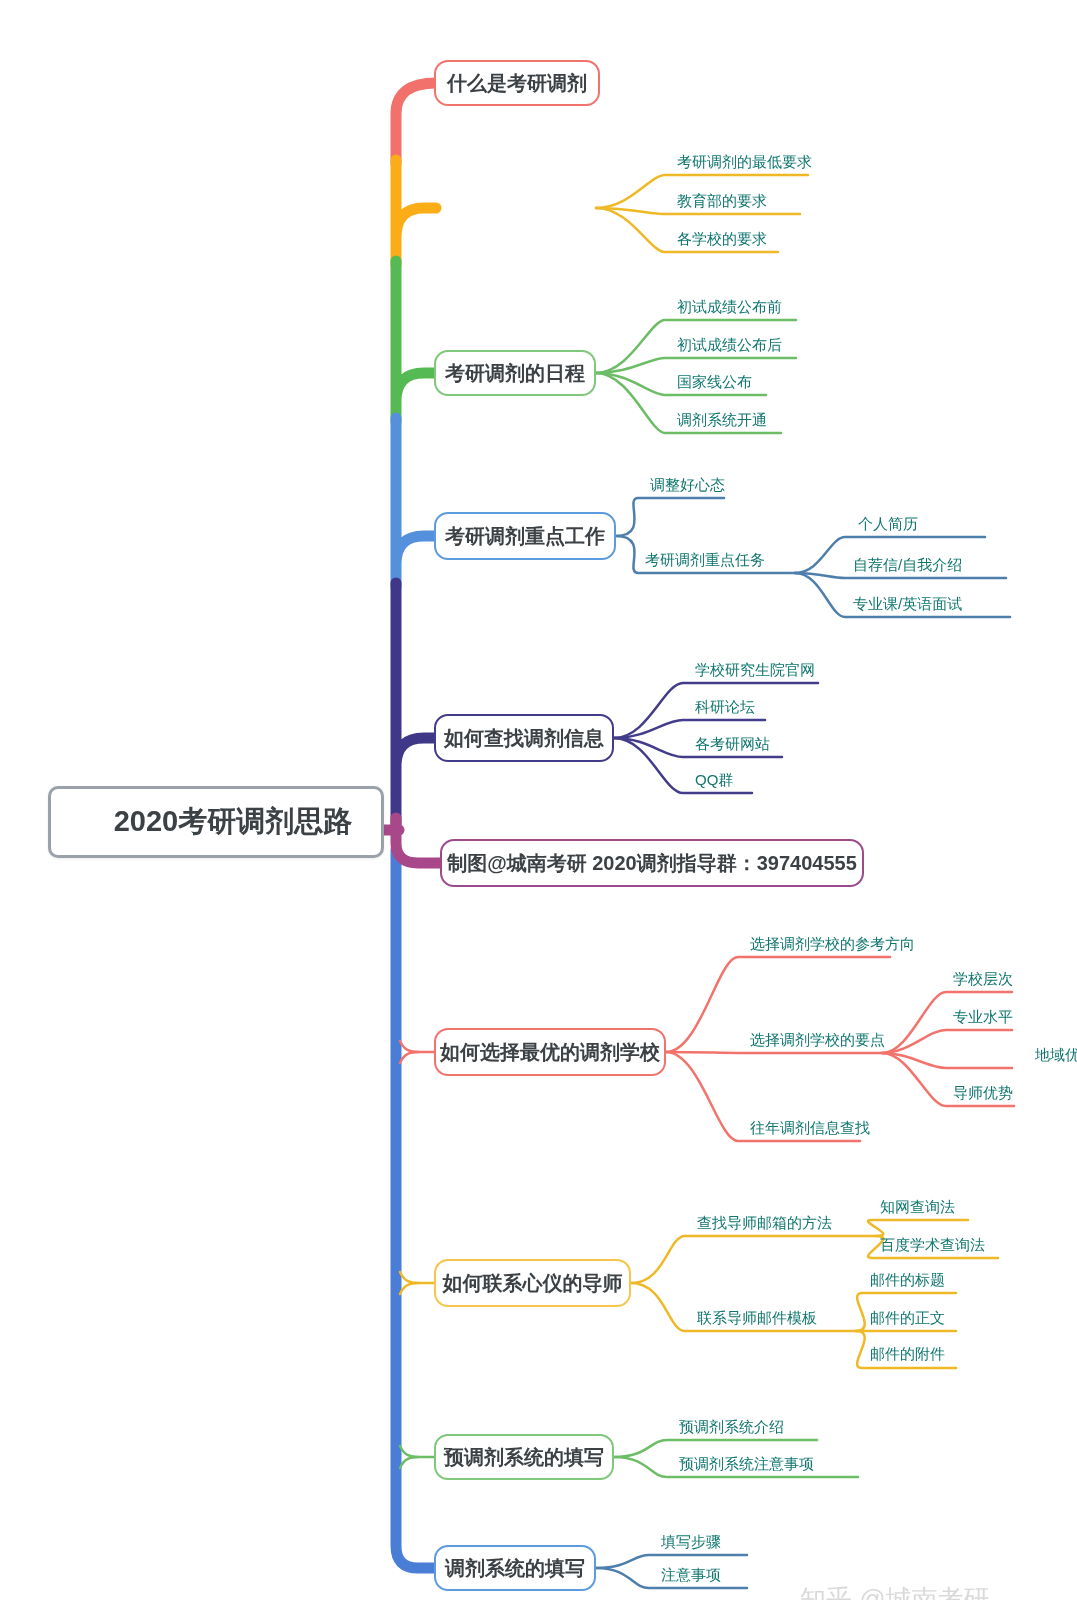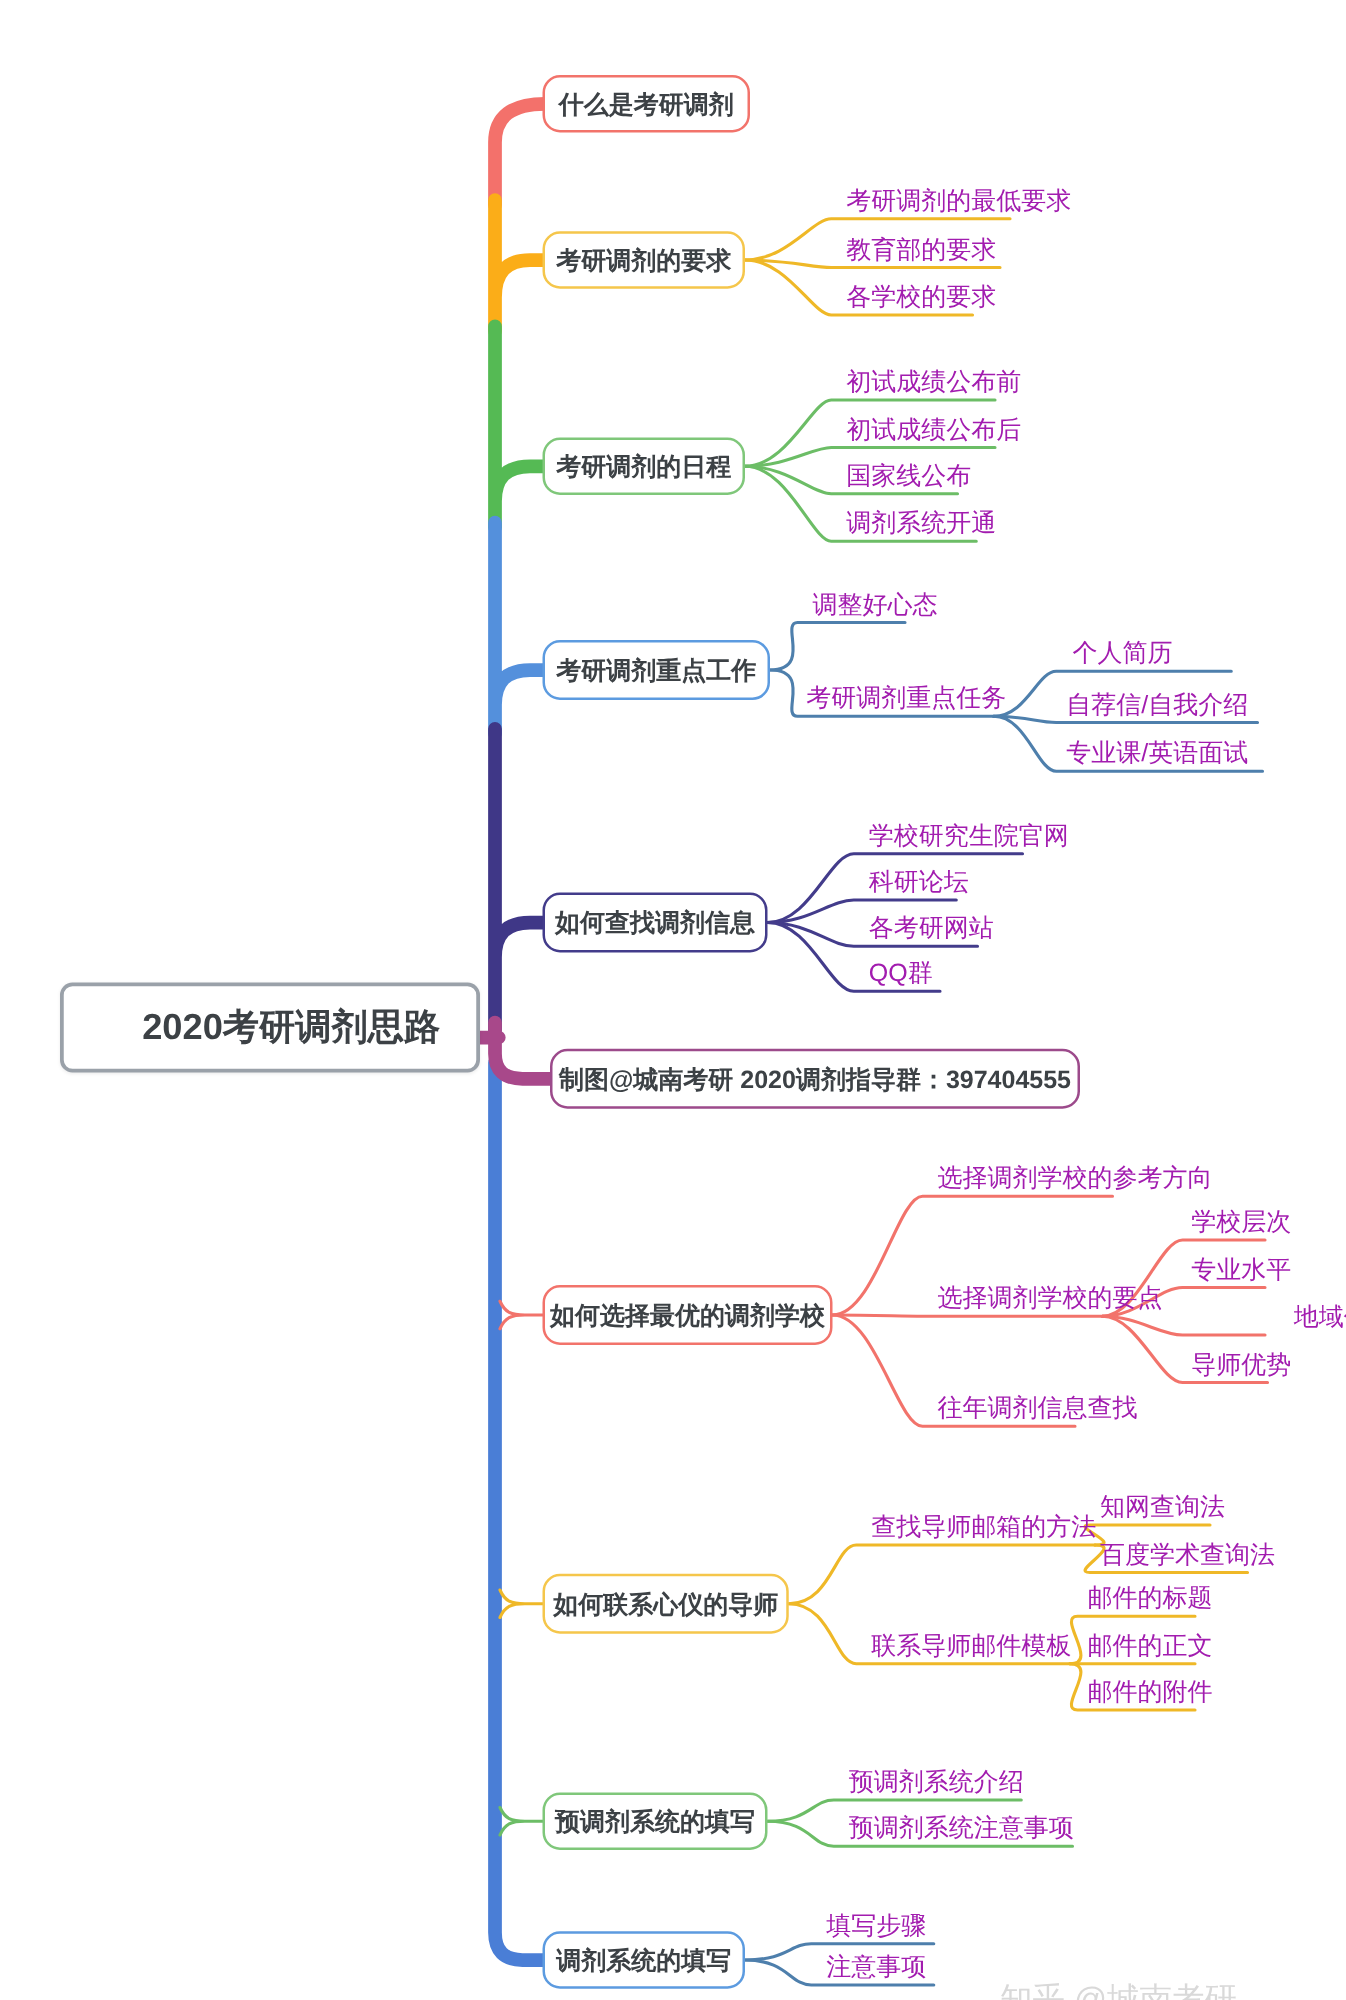--- a/index.html
+++ b/index.html
@@ -12,21 +12,21 @@
   .b-salmon{border:2.5px solid #F2736B;}
   .b-yellow{border:2.5px solid #F5C64B;}
   .b-green{border:2.5px solid #7FC77A;}
   .b-blue{border:2.5px solid #5C9BE0;}
   .b-indigo{border:2.5px solid #433C8B;}
   .b-purple{border:2.5px solid #9C4A8B;}
   .central-topic{position:absolute;z-index:3;background:#ffffff;border:3px solid #9AA1A9;
                  border-radius:10px;display:flex;align-items:center;justify-content:center;
                  font-weight:bold;font-size:29px;color:#3C4145;white-space:nowrap;
                  box-shadow:0 1px 3px rgba(0,0,0,0.08);box-sizing:border-box;}
-  .leaf{position:absolute;z-index:2;font-size:20px;color:#a21caf;white-space:nowrap;height:21px;line-height:21px;}
+  .leaf{position:absolute;z-index:2;font-size:15px;color:#0f766e;white-space:nowrap;height:21px;line-height:21px;}
   .watermark{position:absolute;z-index:4;font-size:26px;color:#D9D9D9;white-space:nowrap;}
 </style>
 </head>
 <body>
 
 <div class="canvas">
 
   <svg class="connector-layer" width="1077" height="1600" viewBox="0 0 1077 1600" fill="none">
 
     <path stroke="#4A7ED6" stroke-width="11" stroke-linecap="round" d="M396,850 L396,1546 Q396,1568 418,1568 L436,1568"></path>
@@ -97,21 +97,20 @@
 
     <g stroke="#4E7FAC" stroke-width="2.5" stroke-linecap="round">
       <path d="M596,1568 C630,1568 632,1555 649,1555 L747,1555"></path>
       <path d="M596,1568 C630,1568 632,1588 649,1588 L747,1588"></path>
     </g>
   </svg>
 
   <div class="central-topic" style="left:48px;top:786px;width:336px;height:72px;padding-left:34px;">2020考研调剂思路</div>
 
   <div class="topic-box b-salmon" style="left:434px;top:60px;width:166px;height:46px;">什么是考研调剂</div>
-  <div class="topic-box b-yellow" style="left:434px;top:185px;width:162px;height:46px;">考研调剂的要求</div>
   <div class="topic-box b-green" style="left:434px;top:350px;width:162px;height:46px;">考研调剂的日程</div>
   <div class="topic-box b-blue" style="left:434px;top:512px;width:182px;height:48px;">考研调剂重点工作</div>
   <div class="topic-box b-indigo" style="left:434px;top:714px;width:180px;height:48px;">如何查找调剂信息</div>
   <div class="topic-box b-purple" style="left:440px;top:839px;width:424px;height:48px;">制图@城南考研 2020调剂指导群：397404555</div>
   <div class="topic-box b-salmon" style="left:434px;top:1028px;width:232px;height:48px;">如何选择最优的调剂学校</div>
   <div class="topic-box b-yellow" style="left:434px;top:1259px;width:197px;height:48px;">如何联系心仪的导师</div>
   <div class="topic-box b-green" style="left:434px;top:1434px;width:180px;height:46px;">预调剂系统的填写</div>
   <div class="topic-box b-blue" style="left:434px;top:1545px;width:162px;height:46px;">调剂系统的填写</div>
 
   <div class="leaf" style="left:677px;top:151px;">考研调剂的最低要求</div>

